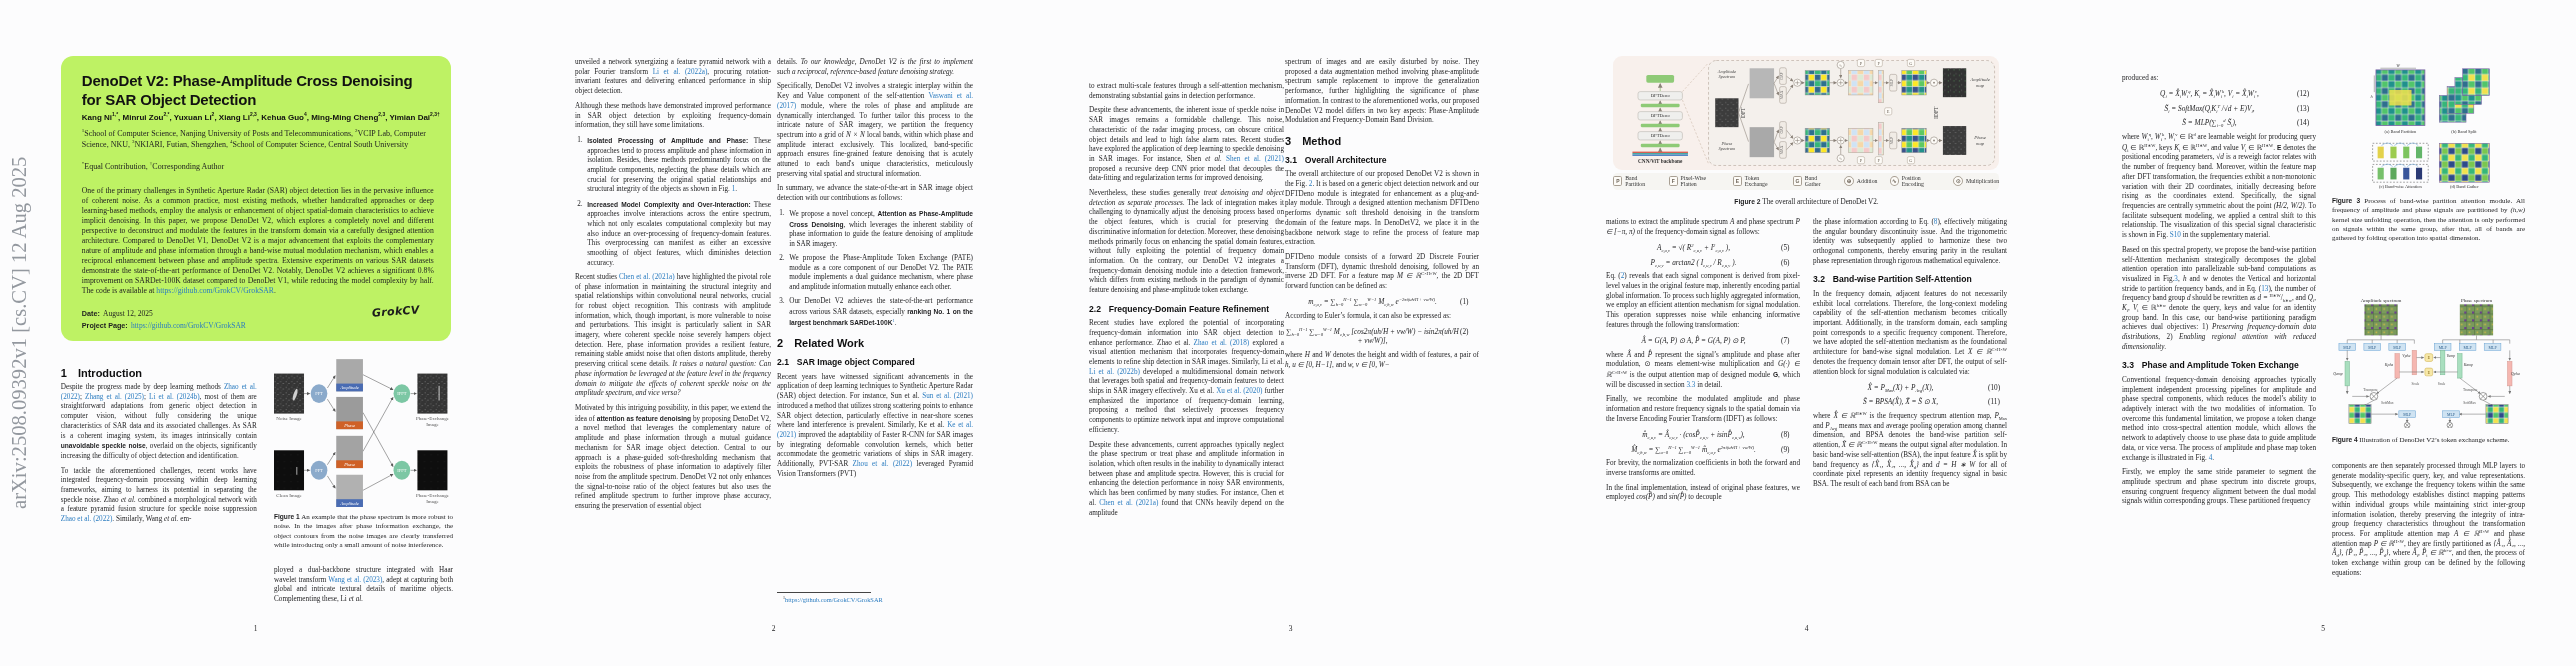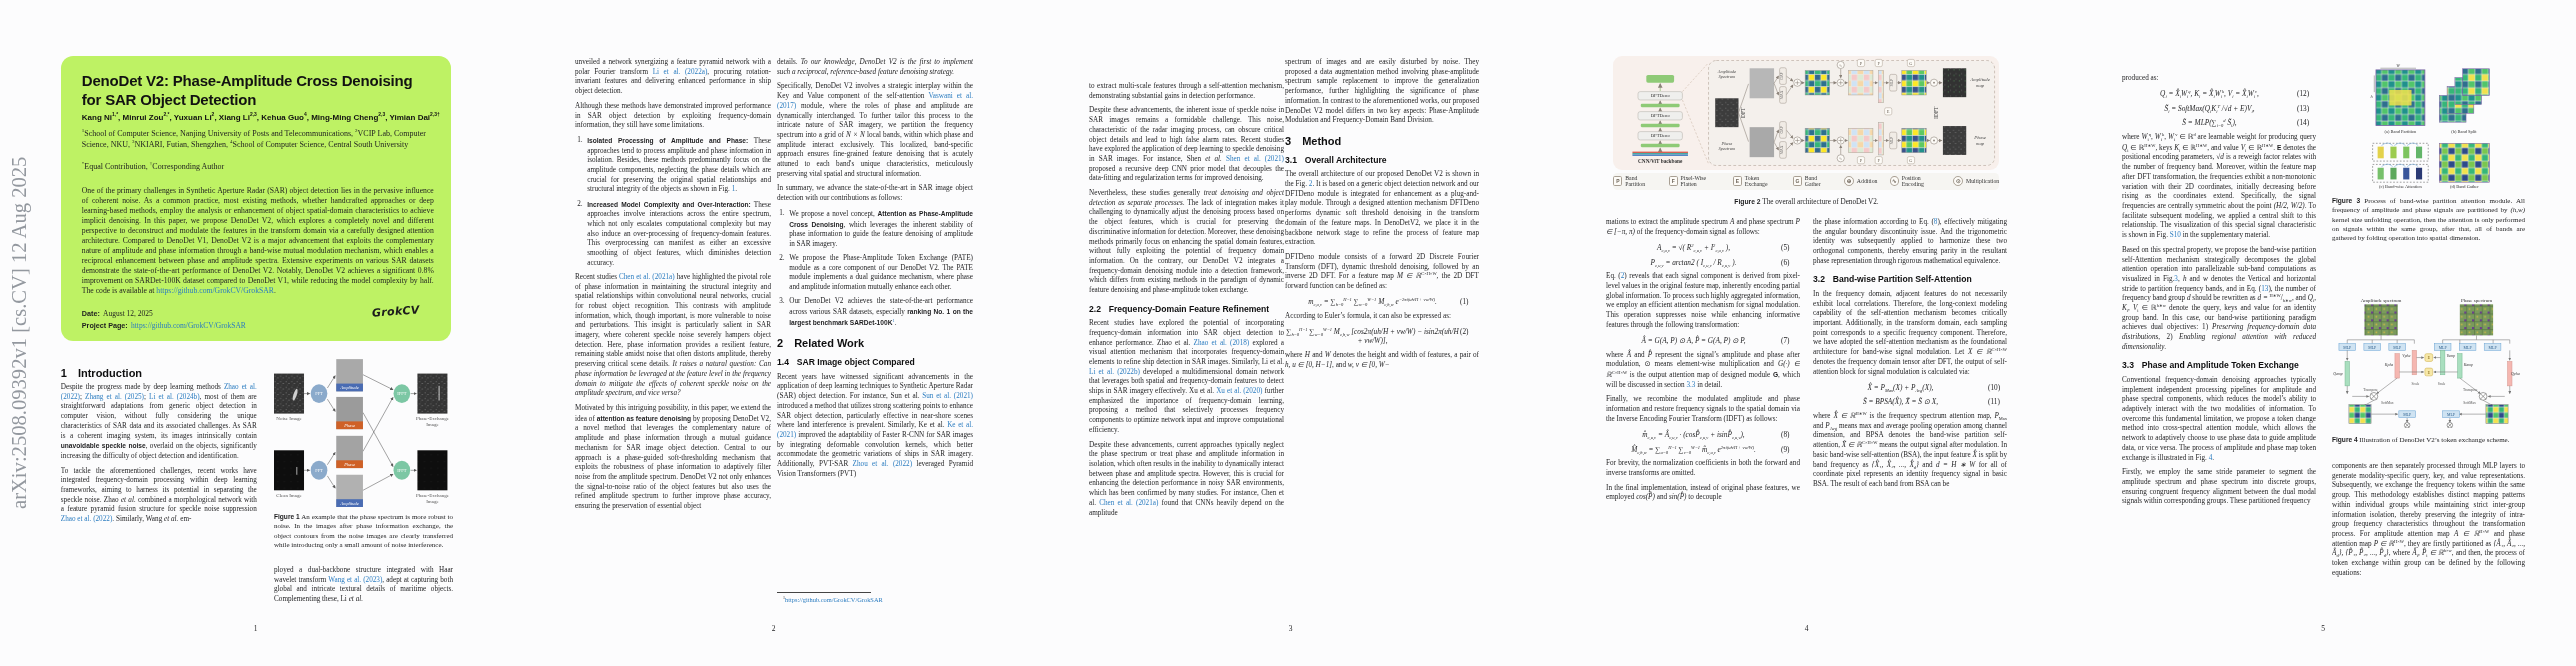--- a/index.html
+++ b/index.html
@@ -188,21 +188,21 @@
     <div class="p"><span>Motivated by this intriguing possibility, in this paper, we extend the idea of </span><span class="b">attention as feature denoising</span><span> by proposing DenoDet V2, a novel method that leverages the complementary nature of amplitude and phase information through a mutual guidance mechanism for SAR image object detection. Central to our approach is a phase-guided soft-thresholding mechanism that exploits the robustness of phase information to adaptively filter noise from the amplitude spectrum. DenoDet V2 not only enhances the signal-to-noise ratio of the object features but also uses the refined amplitude spectrum to further improve phase accuracy, ensuring the preservation of essential object</span></div>
   </div>
   <div class="txtcol" style="left:202px;top:58px;width:196px;height:531px;">
     <div class="p"><span>details. </span><span class="i">To our knowledge, DenoDet V2 is the first to implement such a reciprocal, reference-based feature denoising strategy.</span></div>
     <div class="p"><span>Specifically, DenoDet V2 involves a strategic interplay within the Key and Value component of the self-attention </span><span class="link">Vaswani et al. (2017)</span><span> module, where the roles of phase and amplitude are dynamically interchanged. To further tailor this process to the intricate nature of SAR imagery, we partition the frequency spectrum into a grid of </span><span class="i">N × N</span><span> local bands, within which phase and amplitude interact exclusively. This localized, band-specific approach ensures fine-grained feature denoising that is acutely attuned to each band's unique characteristics, meticulously preserving vital spatial and structural information.</span></div>
     <div class="p">In summary, we advance the state-of-the-art in SAR image object detection with our contributions as follows:</div>
     <div class="li"><span class="n">1.</span><span><span>We propose a novel concept, </span><span class="b">Attention as Phase-Amplitude Cross Denoising</span><span>, which leverages the inherent stability of phase information to guide the feature denoising of amplitude in SAR imagery.</span></span></div>
     <div class="li"><span class="n">2.</span><span>We propose the Phase-Amplitude Token Exchange (PATE) module as a core component of our DenoDet V2. The PATE module implements a dual guidance mechanism, where phase and amplitude information mutually enhance each other.</span></div>
     <div class="li"><span class="n">3.</span><span><span>Our DenoDet V2 achieves the state-of-the-art performance across various SAR datasets, especially </span><span class="b">ranking No. 1 on the largest benchmark SARDet-100K</span><span class="sup link">1</span><span>.</span></span></div>
     <div class="hbig"><span class="no">2</span><span>Related Work</span></div>
-    <div class="hsub"><span class="no">1.4</span><span>SAR Image object Compared</span></div>
+    <div class="hsub"><span class="no">2.1</span><span>SAR Image object Compared</span></div>
     <div class="p"><span>Recent years have witnessed significant advancements in the application of deep learning techniques to Synthetic Aperture Radar (SAR) object detection. For instance, Sun et al. </span><span class="link">Sun et al. (2021)</span><span> introduced a method that utilizes strong scattering points to enhance SAR object detection, particularly effective in near-shore scenes where land interference is prevalent. Similarly, Ke et al. </span><span class="link">Ke et al. (2021)</span><span> improved the adaptability of Faster R-CNN for SAR images by integrating deformable convolution kernels, which better accommodate the geometric variations of ships in SAR imagery. Additionally, PVT-SAR </span><span class="link">Zhou et al. (2022)</span><span> leveraged Pyramid Vision Transformers (PVT)</span></div>
   </div>
   <div class="fnrule" style="left:202px;top:592px;"></div>
   <div class="fn" style="left:208px;top:596px;"><span class="sup">1</span><span class="link">https://github.com/GrokCV/GrokSAR</span></div>
   <div class="pnum">2</div>
 </div>
 
 <div class="page" id="pg3">
   <div class="txtcol" style="left:0;top:58px;width:195px;height:559px;margin-top:24px;">
     <div class="p">to extract multi-scale features through a self-attention mechanism, demonstrating substantial gains in detection performance.</div>

